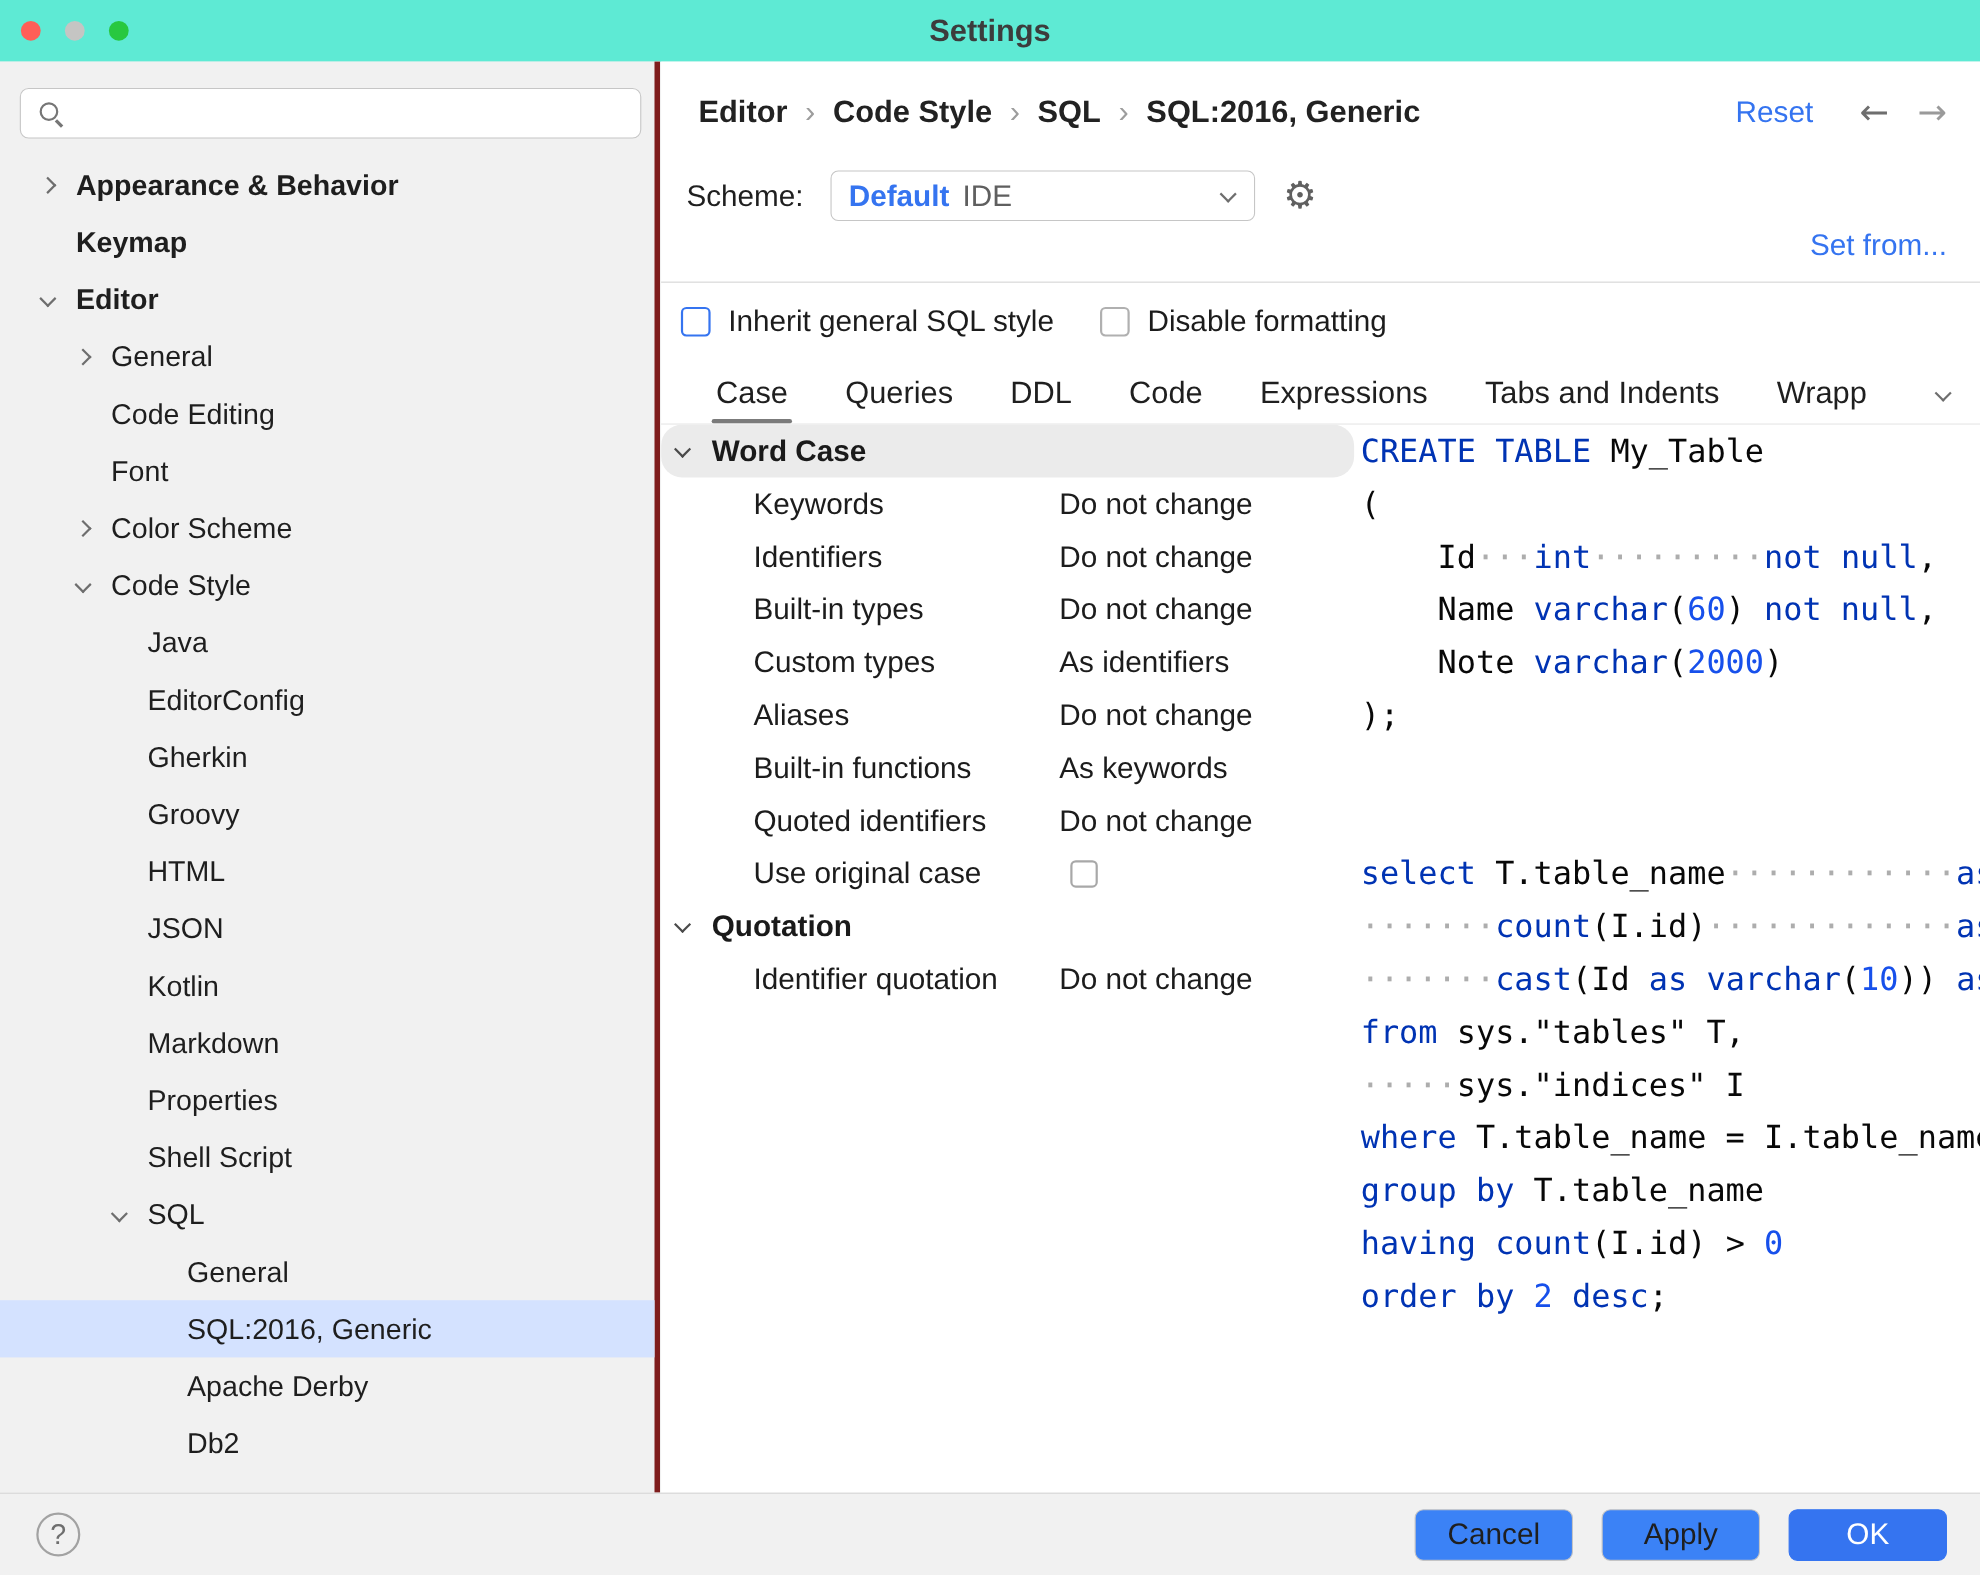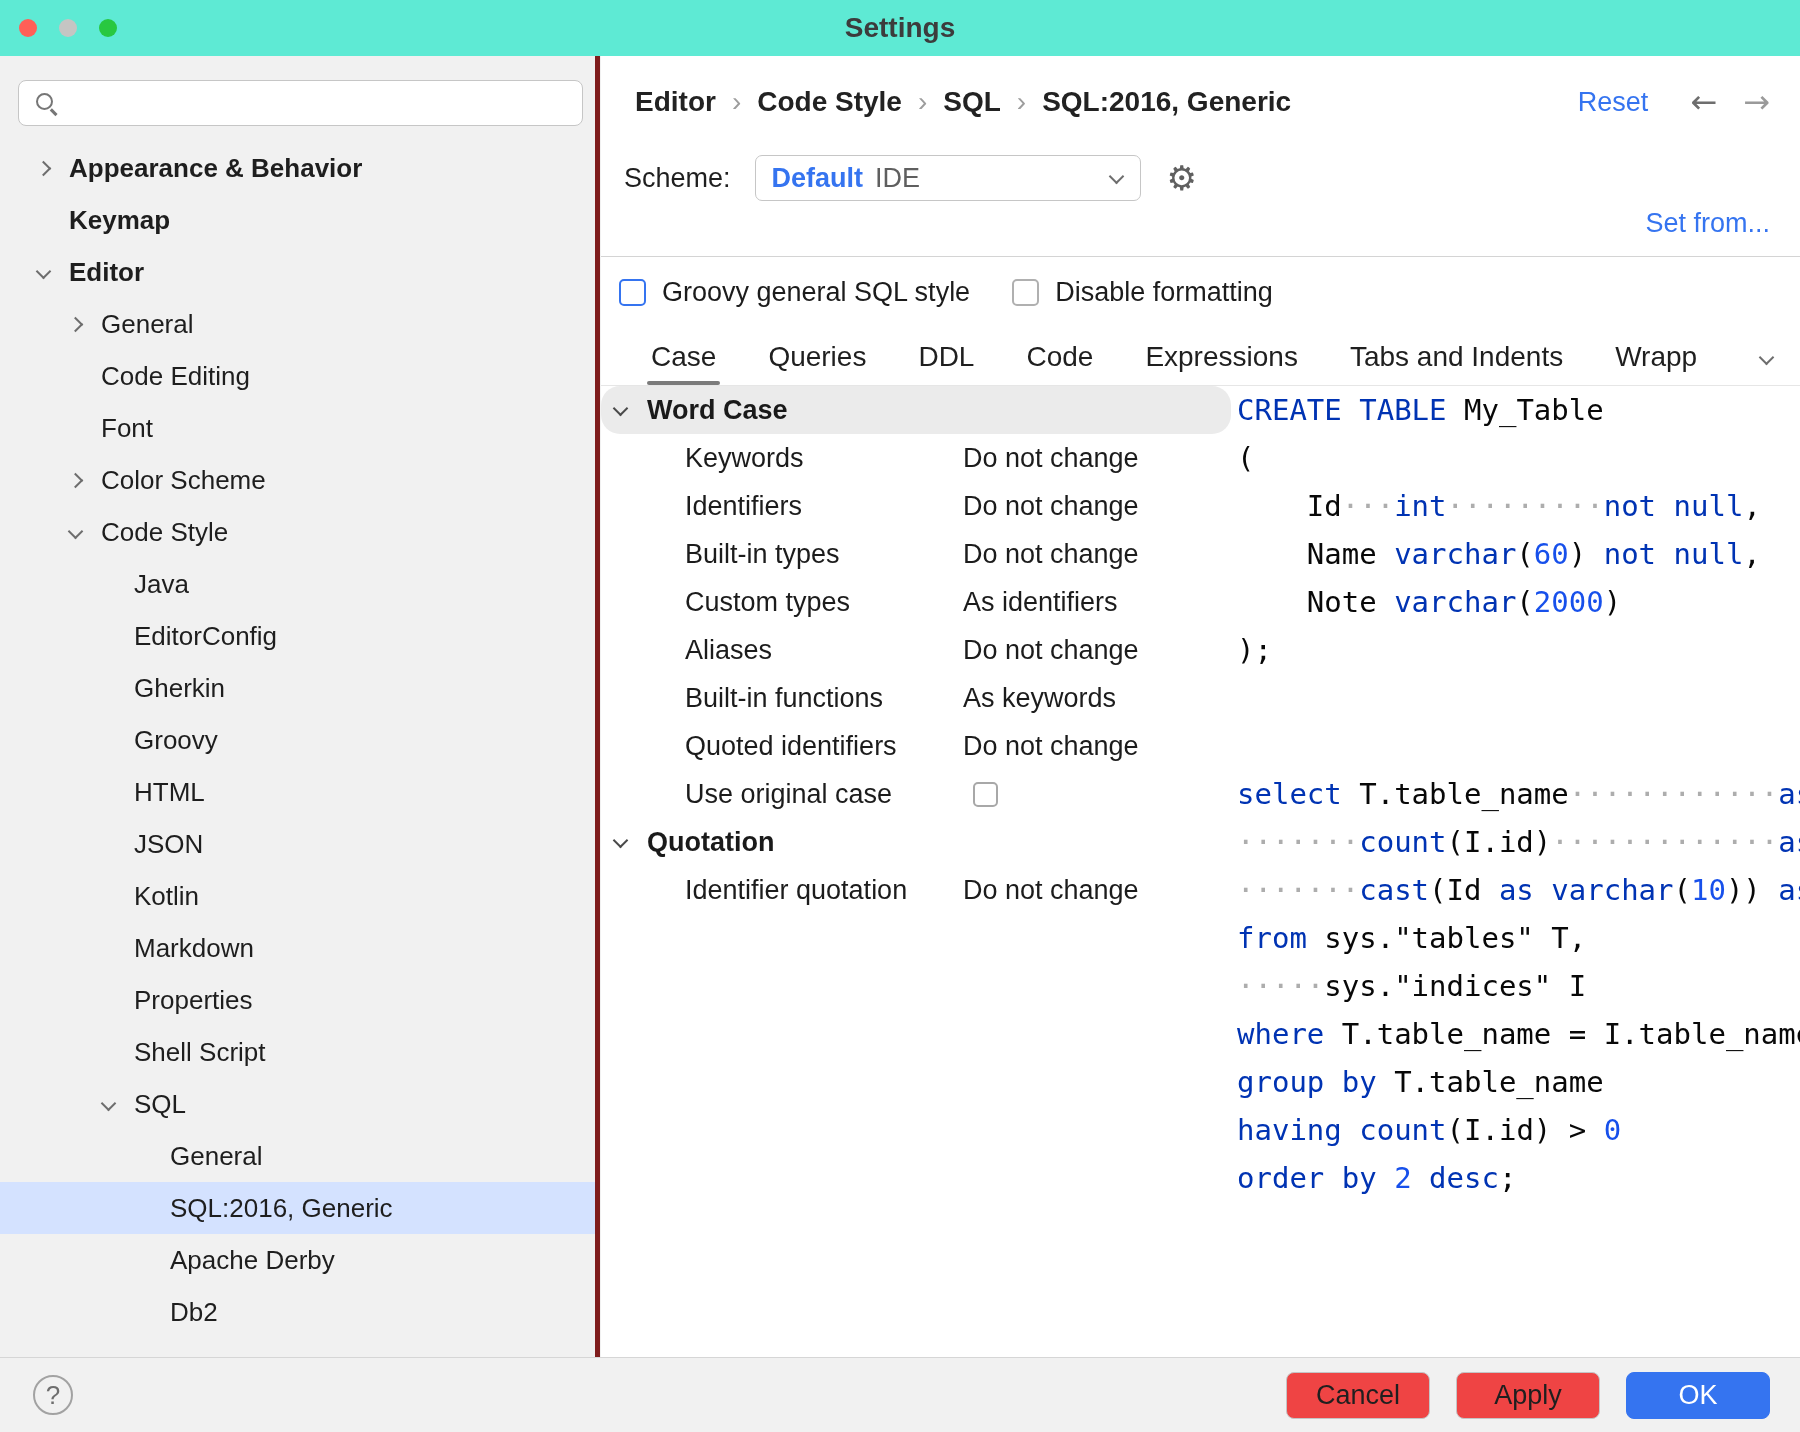--- a/index.html
+++ b/index.html
@@ -97,21 +97,21 @@
   .tok-num { color:#1750eb; }
   .tok-pl  { color:#080808; }
   .tok-dot { color:#adadad; }
 
   
   .footer { position:absolute; left:0; top:1357px; width:1800px; height:75px;
             background:#f1f1f1; border-top:1px solid #d6d6d6; }
   .help { position:absolute; left:33px; top:17px; width:40px; height:40px; border-radius:50%;
           border:2px solid #a2a2a2; color:#6e6e6e; font-size:26px; text-align:center; line-height:37px; }
   .footer-buttons { position:absolute; right:30px; top:14px; display:flex; gap:26px; }
-  .btn { min-width:144px; height:47px; border-radius:8px; border:1px solid #c4c4c5; background:#ef4444;
+  .btn { min-width:144px; height:47px; border-radius:8px; border:1px solid #c4c4c5; background:#3b82f6;
          font-size:27px; color:#1f1f1f; font-family:"Liberation Sans","DejaVu Sans",sans-serif; }
   .btn.primary { background:#3574f0; border-color:#3574f0; color:#ffffff; }
 </style>
 </head>
 <body>
 
 <div class="window">
 
   <div class="titlebar">
     <span class="light red"></span>
@@ -230,21 +230,21 @@
         <span class="chev down"></span>
       </div>
       <span class="gear">⚙</span>
     </div>
     <span class="set-from">Set from...</span>
 
     <div class="divider"></div>
 
     <div class="check-row">
       <span class="checkbox accent"></span>
-      <span class="check-label">Groovy general SQL style</span>
+      <span class="check-label">Inherit general SQL style</span>
       <span class="checkbox gray"></span>
       <span class="check-label">Disable formatting</span>
     </div>
 
     <div class="tabstrip">
       <div class="tabs">
           <div class="tab active">Case</div>
           <div class="tab">Queries</div>
           <div class="tab">DDL</div>
           <div class="tab">Code</div>

